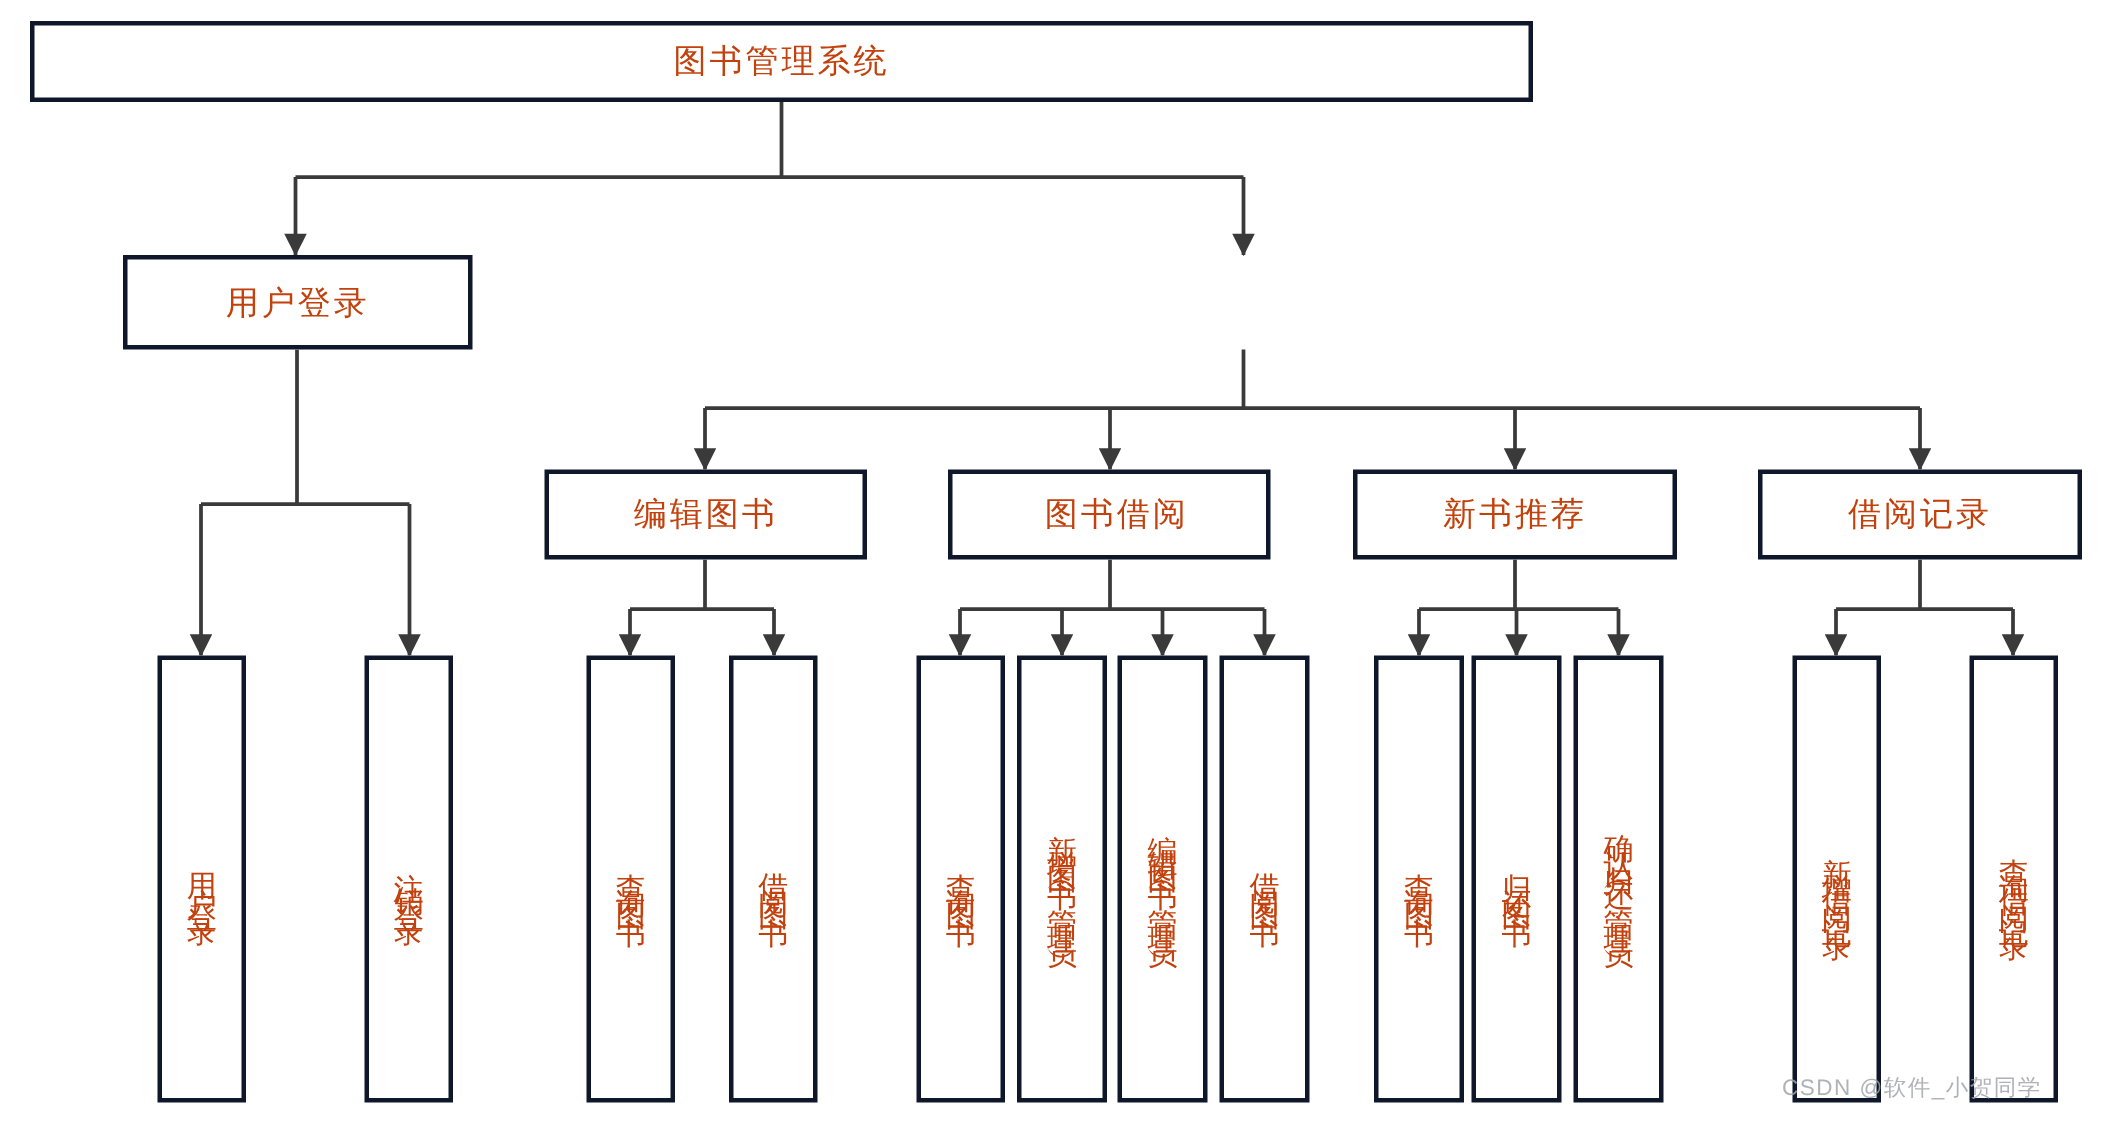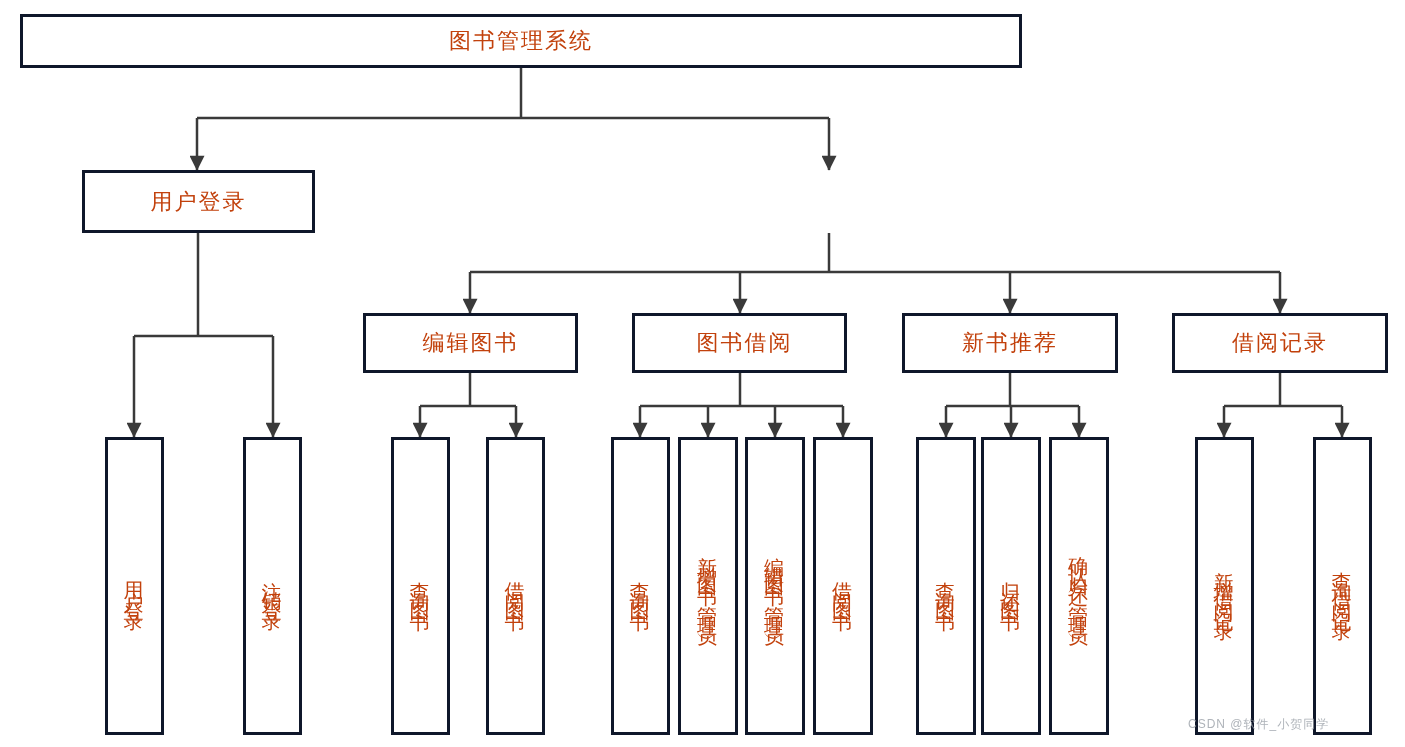--- a/index.html
+++ b/index.html
@@ -35,21 +35,21 @@
     writing-mode: vertical-rl;
     text-orientation: mixed;
     font-size: 20px;
     letter-spacing: 10px;
     white-space: normal;
   }
   .watermark {
     position: absolute;
     left: 1188px;
     top: 716px;
-    font-size: 12px;
+    font-size: 15px;
     letter-spacing: 1px;
     color: rgba(160, 166, 173, 0.85);
     white-space: nowrap;
   }
 </style>
 </head>
 <body>
 
 <div class="stage">
 

